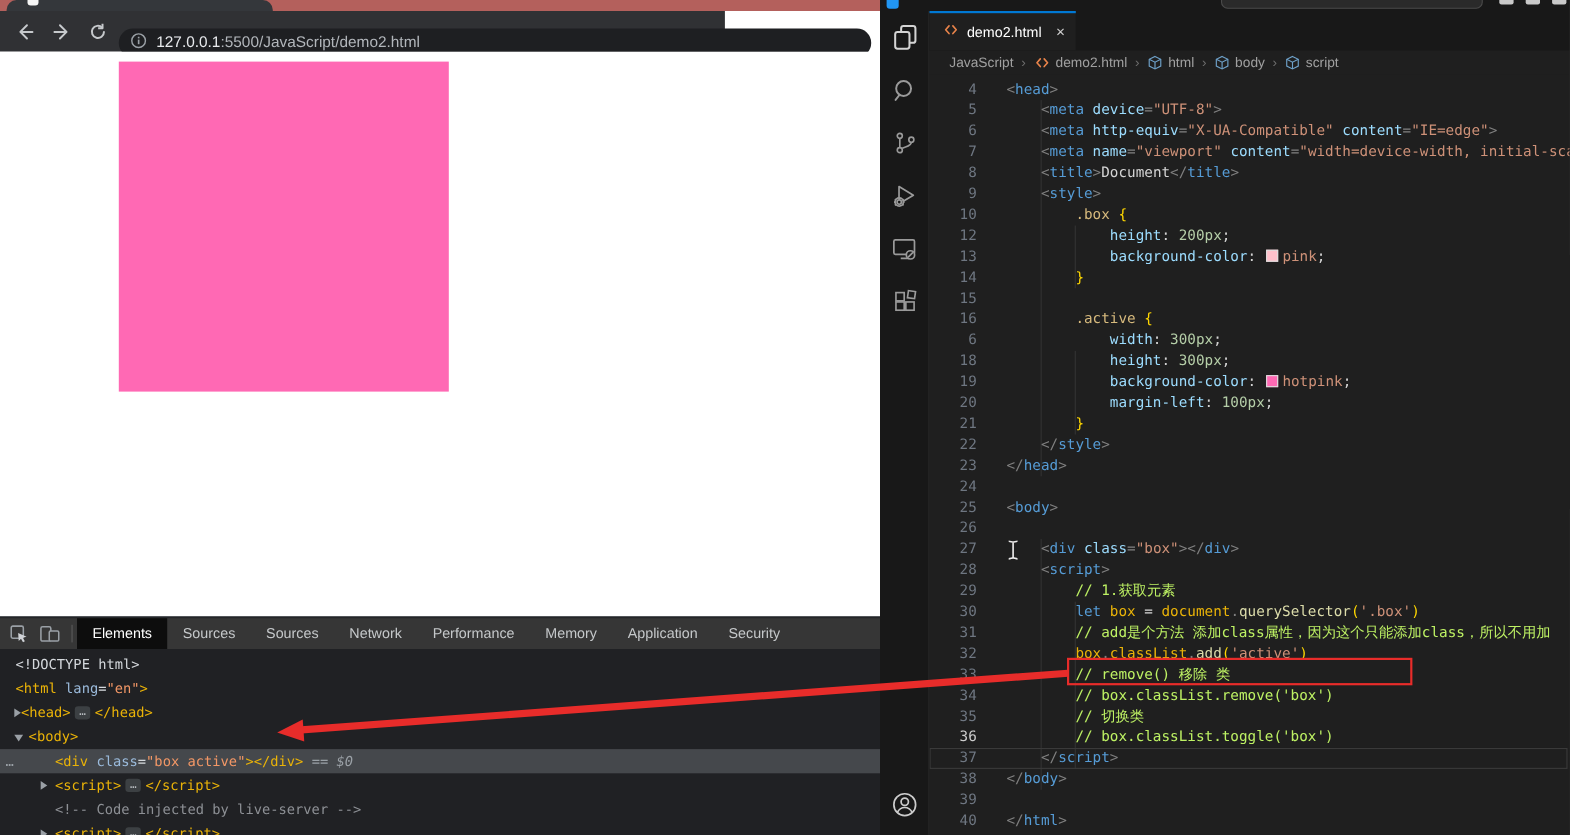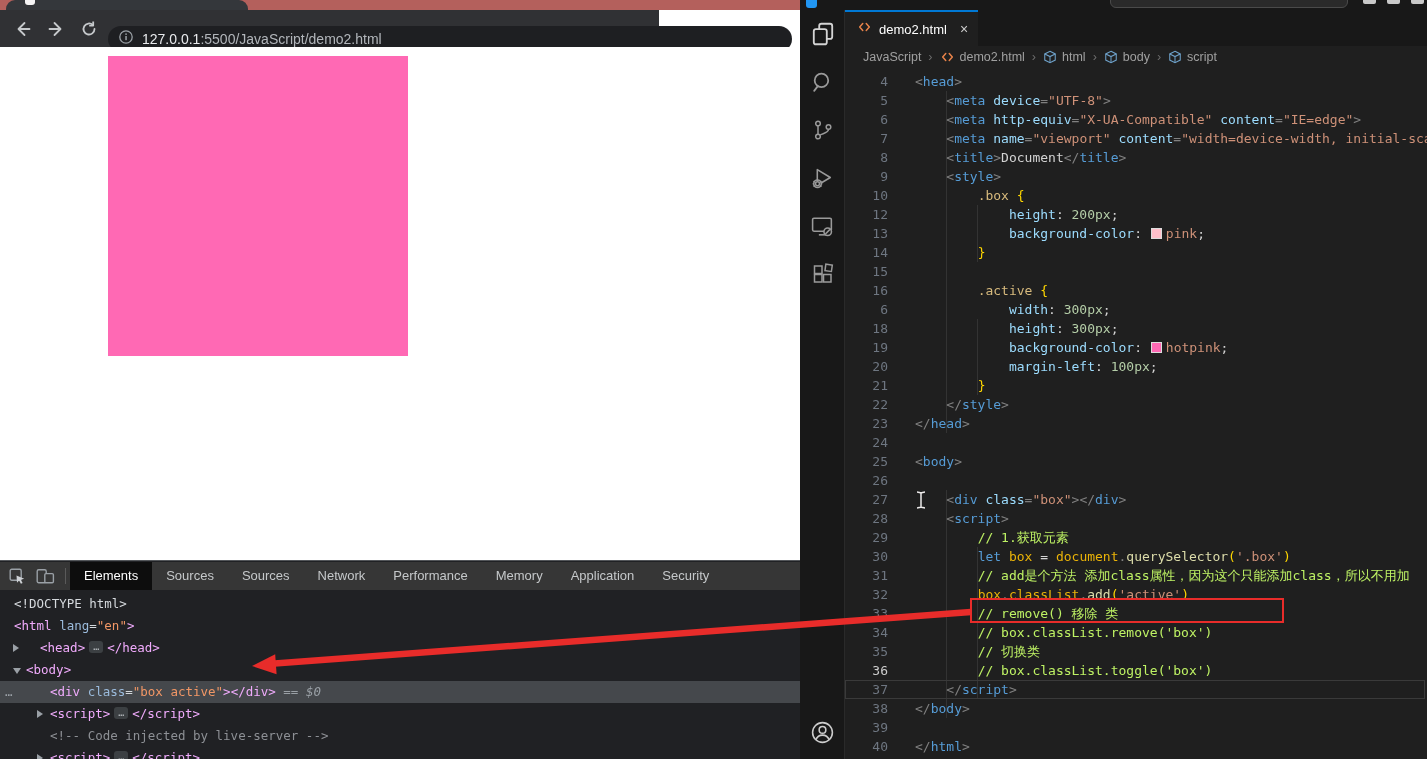--- a/index.html
+++ b/index.html
@@ -35,21 +35,21 @@
   #dt-tree { left:0; top:29px; width:800px; height:202px; padding-top:3px;
              font-family:"DejaVu Sans Mono", monospace; font-size:12.5px; }
   .dt-row { position:relative; height:22px; line-height:22px; white-space:pre; }
   .dt-row.sel { background:#45484c; }
   .twisty { position:absolute; top:7px; width:0; height:0; }
   .tw-right { border-left:6px solid #9aa0a6; border-top:4px solid transparent; border-bottom:4px solid transparent; }
   .tw-down  { border-top:6px solid #9aa0a6; border-left:4px solid transparent; border-right:4px solid transparent; margin-top:2px; }
   .dots { position:absolute; left:5px; top:0; color:#9aa0a6; letter-spacing:1px; }
   .badge { display:inline-block; background:#3c4043; color:#b8bcc0; border-radius:3px; font-size:10px;
            line-height:12px; padding:0 4px; margin:0 4px; vertical-align:2px; }
-  .d-w{color:#d5d9dd} .d-t{color:#f0abfc} .d-a{color:#9bbbdc} .d-v{color:#f29766}
+  .d-w{color:#d5d9dd} .d-t{color:#eab308} .d-a{color:#9bbbdc} .d-v{color:#f29766}
   .d-c{color:#8d9095} .d-eq{color:#9aa0a6; font-style:italic}
 
   
   #vscode { left:800px; top:0; width:627px; height:759px; background:#1f1f1f; }
   #v-title { left:0; top:0; width:627px; height:10px; background:#181818; }
   #v-logo { left:6px; top:0; width:11px; height:8px; background:#2196f3; border-radius:0 0 3px 3px; }
   #v-cmd { left:310px; top:-18px; width:238px; height:26px; background:#2a2a2a; border:1px solid #4a4a4a; border-radius:6px; }
   .v-winbtn { top:0; width:13px; height:4px; background:#c9c9c9; border-radius:0 0 2px 2px; }
   #v-activity { left:0; top:10px; width:45px; height:749px; background:#181818; border-right:1px solid #2a2a2a; }
   .act-slot { width:45px; height:48px; display:flex; align-items:center; justify-content:center; }
@@ -149,21 +149,21 @@
             <div class="dt-tab">Network</div>
             <div class="dt-tab">Performance</div>
             <div class="dt-tab">Memory</div>
             <div class="dt-tab">Application</div>
             <div class="dt-tab">Security</div>
           </div>
       </div>
       <div id="dt-tree" class="abs">
           <div class="dt-row" style="padding-left: 14px;"><span class="d-w">&lt;!DOCTYPE html&gt;</span></div>
           <div class="dt-row" style="padding-left: 14px;"><span class="d-t">&lt;html</span><span class="d-a"> lang</span><span class="d-w">=</span><span class="d-v">"en"</span><span class="d-t">&gt;</span></div>
-          <div class="dt-row" style="padding-left: 40px;"><span class="twisty tw-right" style="left: 13px;"></span><span class="d-t">&lt;head&gt;</span><span class="badge">…</span><span class="d-t">&lt;/head&gt;</span></div>
+          <div class="dt-row" style="padding-left: 19px;"><span class="twisty tw-right" style="left: 13px;"></span><span class="d-t">&lt;head&gt;</span><span class="badge">…</span><span class="d-t">&lt;/head&gt;</span></div>
           <div class="dt-row" style="padding-left: 26px;"><span class="twisty tw-down" style="left: 13px;"></span><span class="d-t">&lt;body&gt;</span></div>
           <div class="dt-row sel" style="padding-left: 50px;"><span class="dots">…</span><span class="d-t">&lt;div</span><span class="d-a"> class</span><span class="d-w">=</span><span class="d-v">"box active"</span><span class="d-t">&gt;&lt;/div&gt;</span><span class="d-eq"> == $0</span></div>
           <div class="dt-row" style="padding-left: 50px;"><span class="twisty tw-right" style="left: 37px;"></span><span class="d-t">&lt;script&gt;</span><span class="badge">…</span><span class="d-t">&lt;/script&gt;</span></div>
           <div class="dt-row" style="padding-left: 50px;"><span class="d-c">&lt;!-- Code injected by live-server --&gt;</span></div>
           <div class="dt-row" style="padding-left: 50px;"><span class="twisty tw-right" style="left: 37px;"></span><span class="d-t">&lt;script&gt;</span><span class="badge">…</span><span class="d-t">&lt;/script&gt;</span></div>
           <div class="dt-row" style="padding-left: 26px;"><span class="d-t">&lt;/body&gt;</span></div>
         </div>
     </div>
   </div>
 

